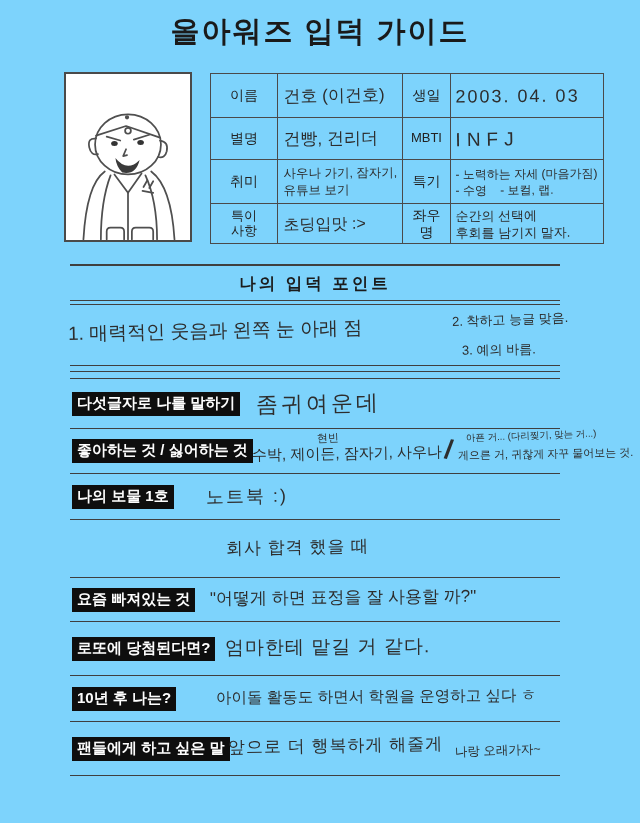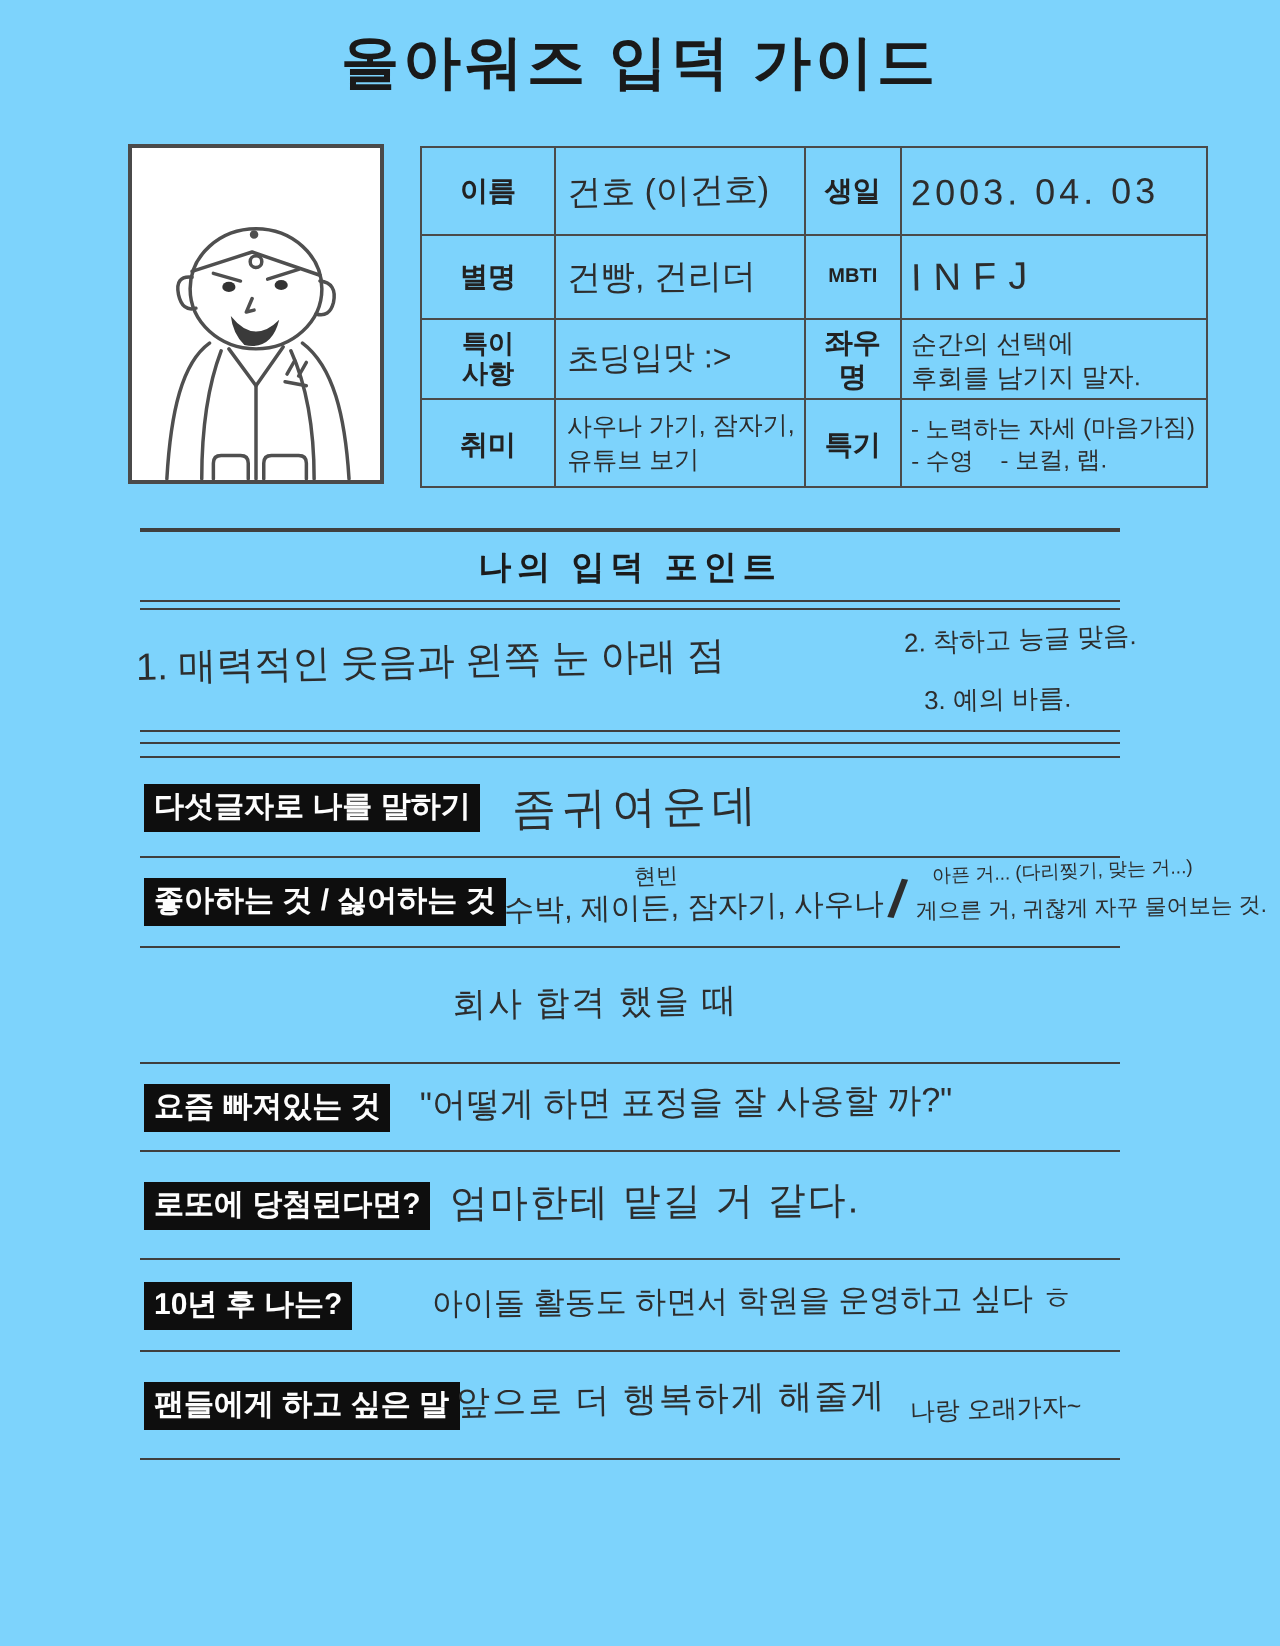--- a/index.html
+++ b/index.html
@@ -29,21 +29,21 @@
   .ptable{
     position:absolute;left:210px;top:73px;
     border-collapse:collapse;table-layout:fixed;
   }
   .ptable td{
     border:1.5px solid #4a4a4a;
     padding:2px 5px;vertical-align:middle;box-sizing:border-box;
     overflow:visible;
   }
   .ptable .lbl{
-    text-align:center;font-weight:bold;font-size:14px;color:#222;
+    text-align:center;font-weight:normal;font-size:14px;color:#222;
     white-space:pre-line;line-height:1.15;
   }
   .hand{
     font-family:"Liberation Sans", sans-serif;
     color:#2d2d2d;
   }
   .ptable .val{white-space:pre;line-height:1.35;}
   .v-name{font-size:17px;transform:rotate(-1deg);}
   .v-birth{font-size:18px;letter-spacing:2px;transform:rotate(-0.5deg);}
   .v-nick{font-size:17px;transform:rotate(-0.5deg);}
@@ -153,39 +153,39 @@
     <tbody>
         <tr style="height:44px">
       <td class="lbl">이름</td>
       <td class="val hand v-name">건호 (이건호)</td>
       <td class="lbl">생일</td>
       <td class="val hand v-birth">2003. 04. 03</td>
     </tr>
     <tr style="height:42px">
       <td class="lbl">별명</td>
       <td class="val hand v-nick">건빵, 건리더</td>
-      <td class="lbl" style="font-size:10px">MBTI</td>
+      <td class="lbl" style="font-size:13px">MBTI</td>
       <td class="val hand v-mbti">INFJ</td>
+    </tr>
+    <tr style="height:44px">
+      <td class="lbl">취미</td>
+      <td class="val hand v-hobby">사우나 가기, 잠자기,
+유튜브 보기</td>
+      <td class="lbl">특기</td>
+      <td class="val hand v-talent">- 노력하는 자세 (마음가짐)
+- 수영    - 보컬, 랩.</td>
     </tr>
     <tr style="height:40px">
       <td class="lbl" style="font-size:13px">특이
 사항</td>
       <td class="val hand v-note">초딩입맛 :&gt;</td>
       <td class="lbl">좌우명</td>
       <td class="val hand v-motto">순간의 선택에
 후회를 남기지 말자.</td>
     </tr>
-    <tr style="height:44px">
-      <td class="lbl">취미</td>
-      <td class="val hand v-hobby">사우나 가기, 잠자기,
-유튜브 보기</td>
-      <td class="lbl">특기</td>
-      <td class="val hand v-talent">- 노력하는 자세 (마음가짐)
-- 수영    - 보컬, 랩.</td>
-    </tr>
   </tbody>
     </table>
 
   <div class="points">
     <div class="points-heading">나의 입덕 포인트</div>
     <div class="points-body">
       <span class="hand points-item-main">1. 매력적인  웃음과  왼쪽 눈 아래 점</span>
       <span class="hand points-item-2">2. 착하고 능글 맞음.</span>
       <span class="hand points-item-3">3. 예의 바름.</span>
     </div>
@@ -201,20 +201,24 @@
 
     <div class="sec s2">
       <span class="qlabel">좋아하는 것 / 싫어하는 것</span>
       <span class="ans hand a2-note">현빈</span>
       <span class="ans hand a2-likes">수박, 제이든, 잠자기, 사우나</span>
       <span class="ans hand a2-slash">/</span>
       <span class="ans hand a2-dis1">아픈 거... (다리찢기, 맞는 거...)</span>
       <span class="ans hand a2-dis2">게으른 거, 귀찮게 자꾸 물어보는 것.</span>
     </div>
 
+    <div class="sec s3">
+      <span class="qlabel">나의 보물 1호</span>
+      <span class="ans hand a3">노트북 :)</span>
+    </div>
 
     <div class="sec s4">
       <span class="ans hand a4">회사 합격 했을 때</span>
     </div>
 
     <div class="sec s5">
       <span class="qlabel">요즘 빠져있는 것</span>
       <span class="ans hand a5">"어떻게 하면 표정을 잘 사용할 까?"</span>
     </div>
 

